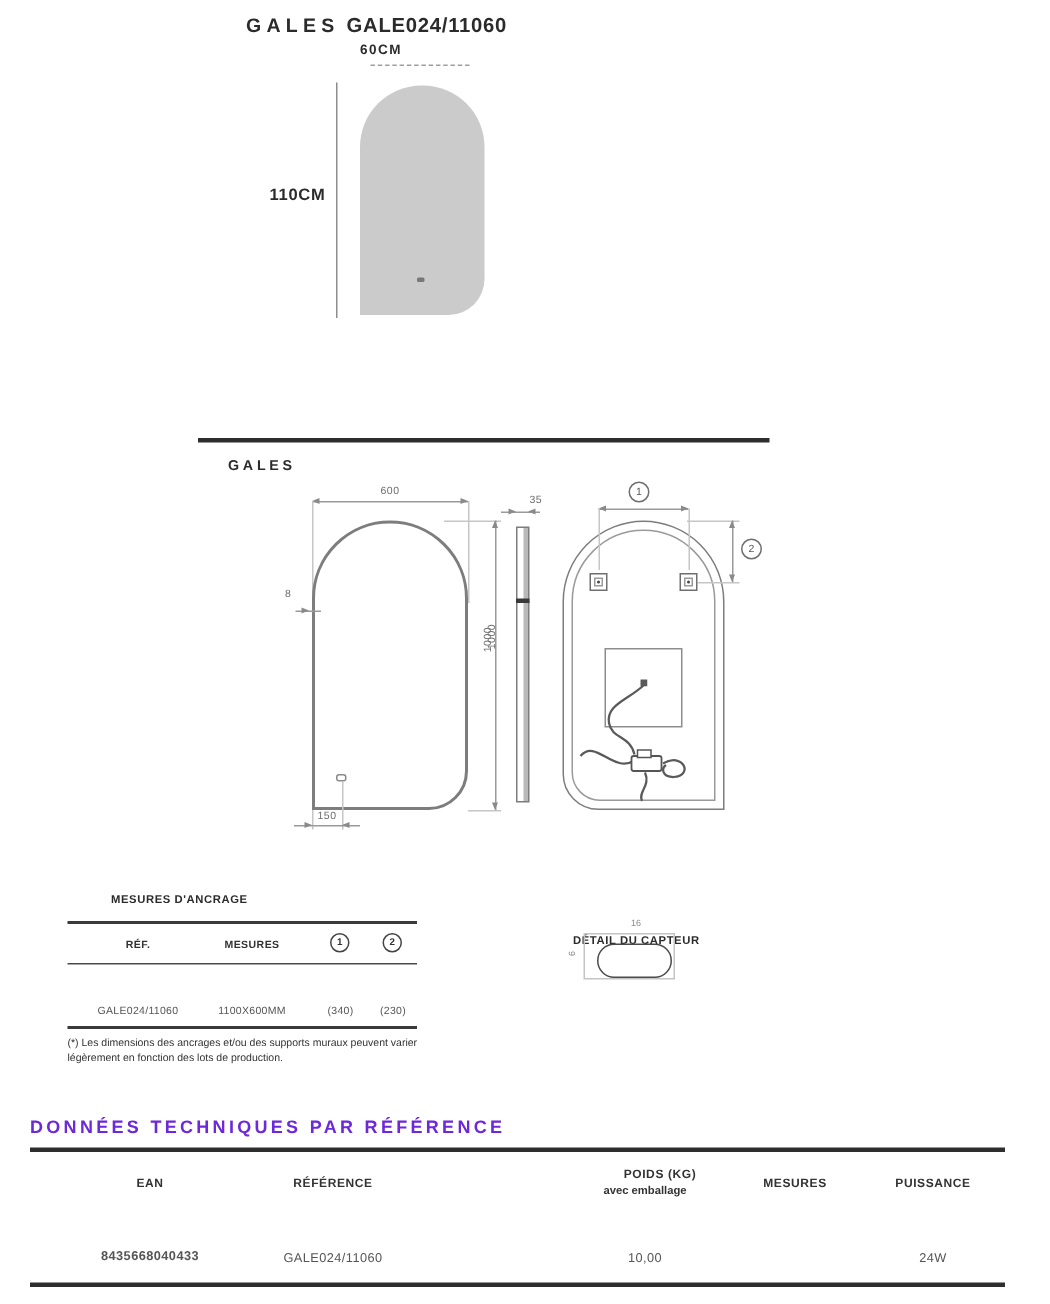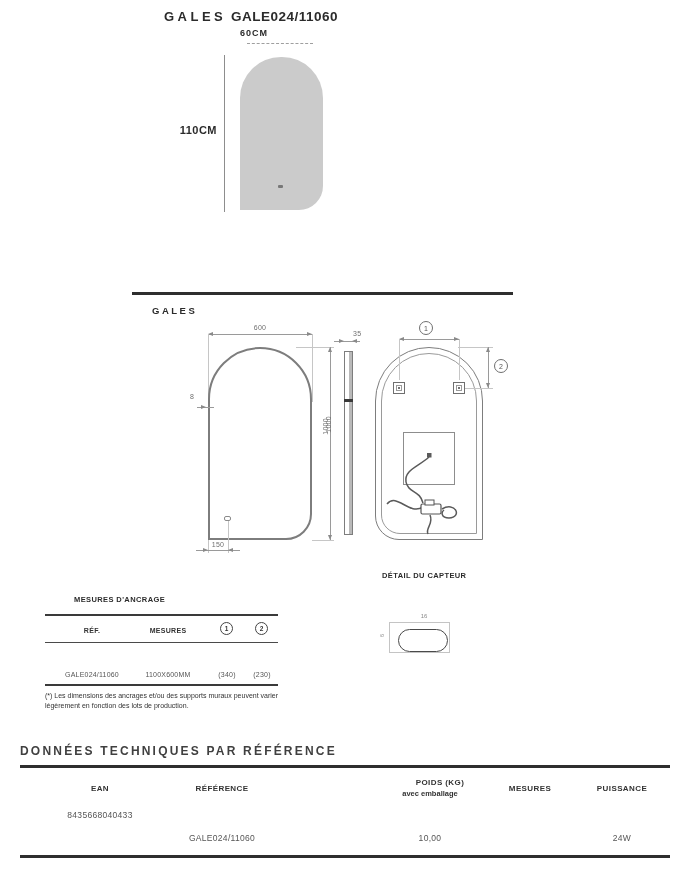--- a/index.html
+++ b/index.html
@@ -60,21 +60,21 @@
               display:flex; align-items:center; justify-content:center; font-size:6.5px; font-weight:700; color:#333; }
   .footnote { font-size:7px; color:#333; line-height:1.4; }
 
   
   .pill { border:1.3px solid #4a4a4a; border-radius:12px; background:#fff; }
   .pill-dimrect { border:1px solid #c4c4c4; }
   .tiny-dim { font-size:6px; color:#8a8a8a; }
   .tiny-dim-v { font-size:6px; color:#8a8a8a; writing-mode:vertical-rl; transform:rotate(180deg); }
 
   
-  .big-title { font-weight:700; font-size:12px; letter-spacing:2.2px; color:#404040; }
+  .big-title { font-weight:700; font-size:12px; letter-spacing:2.2px; color:#6d28d9; }
   .rule-xheavy { background:#2e2e2e; }
   .th-big { font-weight:700; font-size:8px; color:#333; text-align:center; letter-spacing:0.4px; }
   .th-sub { font-weight:600; font-size:7.5px; color:#333; text-align:center; }
   .td-big { font-size:8.5px; color:#555; text-align:center; letter-spacing:0.3px; }
 </style>
 </head>
 <body>
 
 <div class="page">
 
@@ -189,37 +189,37 @@
   <div class="abs rule-light" style="left:45px; top:642px; width:233px; height:1px;"></div>
 
   <div class="abs td-small" style="left:55px; top:671px; width:74px;">GALE024/11060</div>
   <div class="abs td-small" style="left:136px; top:671px; width:64px;">1100X600MM</div>
   <div class="abs td-small" style="left:215px; top:671px; width:24px;">(340)</div>
   <div class="abs td-small" style="left:250px; top:671px; width:24px;">(230)</div>
 
   <div class="abs rule-heavy" style="left:45px; top:684px; width:233px; height:2px;"></div>
   <div class="abs footnote" style="left:45px; top:691px; width:240px;">(*) Les dimensions des ancrages et/ou des supports muraux peuvent varier légèrement en fonction des lots de production.</div>
 
-  <div class="abs small-title" style="left:382px; top:571px;">DÉTAIL DU CAPTEUR</div>
+  <div class="abs small-title" style="left:382px; top:622px;">DÉTAIL DU CAPTEUR</div>
   <div class="abs tiny-dim" style="left:413px; top:613px; width:22px; text-align:center;">16</div>
   <div class="abs pill-dimrect" style="left:389px; top:622px; width:61px; height:31px;"></div>
   <div class="abs pill" style="left:398px; top:629px; width:50px; height:23px;"></div>
   <div class="abs tiny-dim-v" style="left:379px; top:634px;">6</div>
 
   <div class="abs big-title" style="left:20px; top:744px;">DONNÉES TECHNIQUES PAR RÉFÉRENCE</div>
   <div class="abs rule-xheavy" style="left:20px; top:765px; width:650px; height:3px;"></div>
 
   <div class="abs th-big" style="left:40px; top:784px; width:120px;">EAN</div>
   <div class="abs th-big" style="left:162px; top:784px; width:120px;">RÉFÉRENCE</div>
   <div class="abs th-big" style="left:380px; top:778px; width:120px;">POIDS (KG)</div>
   <div class="abs th-sub" style="left:370px; top:789px; width:120px;">avec emballage</div>
   <div class="abs th-big" style="left:470px; top:784px; width:120px;">MESURES</div>
   <div class="abs th-big" style="left:562px; top:784px; width:120px;">PUISSANCE</div>
 
-  <div class="abs td-big" style="left:40px; top:810px; width:120px;">8435668040433</div>
+  <div class="abs td-big" style="left:40px; top:832px; width:120px;font-weight:bold;">8435668040433</div>
   <div class="abs td-big" style="left:162px; top:833px; width:120px;">GALE024/11060</div>
   <div class="abs td-big" style="left:370px; top:833px; width:120px;">10,00</div>
   <div class="abs td-big" style="left:470px; top:833px; width:120px;margin-top:38px;">2200</div>
   <div class="abs td-big" style="left:562px; top:833px; width:120px;">24W</div>
 
   <div class="abs rule-xheavy" style="left:20px; top:855px; width:650px; height:3px;"></div>
 
 </div>
 
 </body></html>

